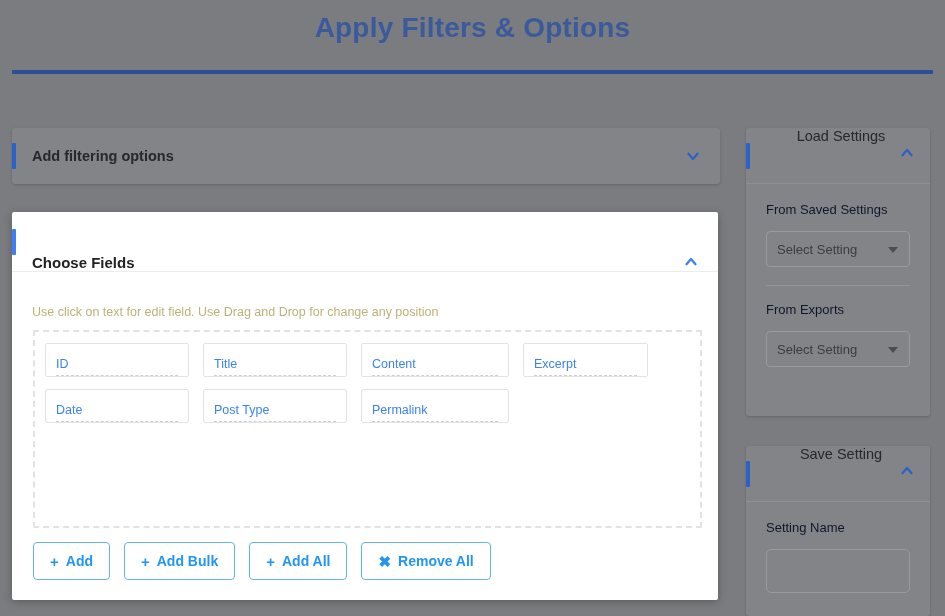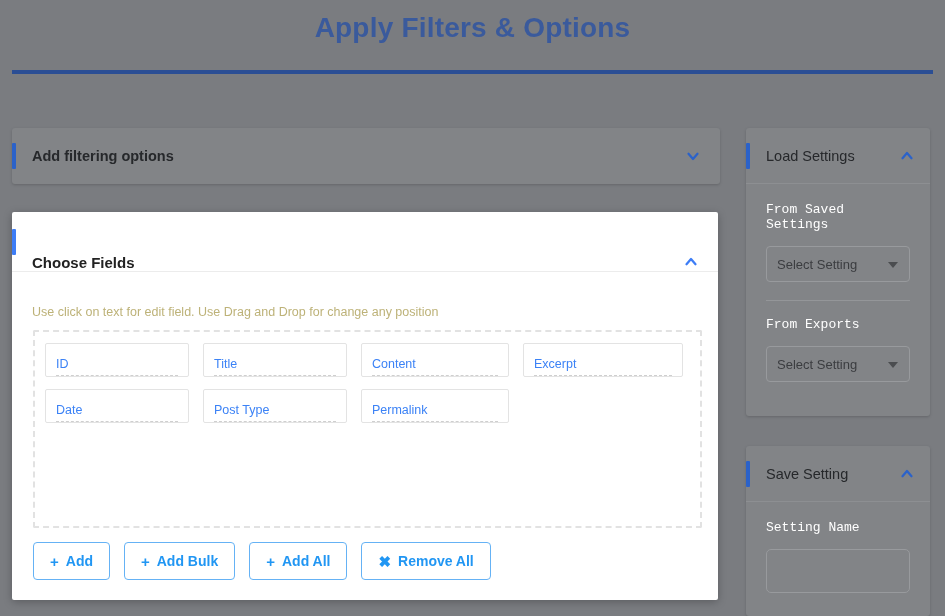--- a/index.html
+++ b/index.html
@@ -155,21 +155,21 @@
     font-size: 12.5px;
     color: #3b82f6;
     width: 100%;
     border-bottom: 1px dashed #cfcfcf;
     padding-bottom: 3px;
     line-height: 16px;
   }
   .chip.w-id      { width: 144px; }
   .chip.w-title   { width: 144px; }
   .chip.w-content { width: 148px; }
-  .chip.w-excerpt { width: 160px; justify-content: center; }
+  .chip.w-excerpt { width: 125px; justify-content: center; }
   .chip.w-date    { width: 144px; }
   .chip.w-posttype{ width: 144px; }
   .chip.w-perma   { width: 148px; }
 
   .btn-row {
     position: absolute;
     left: 21px; top: 330px;
     display: flex;
     gap: 14px;
   }
@@ -203,34 +203,34 @@
     width: 184px;
     height: 170px;
   }
   .side-head {
     position: relative;
     display: flex;
     align-items: center;
     height: 56px;
     padding: 0 14px 0 20px;
     border-bottom: 1px solid #8d8f92;
+    flex-direction: column;
   }
   .side-head .accent-bar { left: 0px; }
   .side-title {
     font-size: 14.5px;
     color: #26282b;
   }
   .side-head .chev-wrap { margin-left: auto; }
 
   .side-body { padding: 18px 20px 0 20px; }
   .side-label {
     font-size: 13px;
-    color: #ffffff;
+    color: #0f172a;
     margin-bottom: 14px;
-    font-family: Liberation Mono, monospace;
   }
   .select-box {
     position: relative;
     width: 144px;
     height: 36px;
     border: 1px solid #989a9d;
     border-radius: 4px;
     display: flex;
     align-items: center;
     padding: 0 10px;

